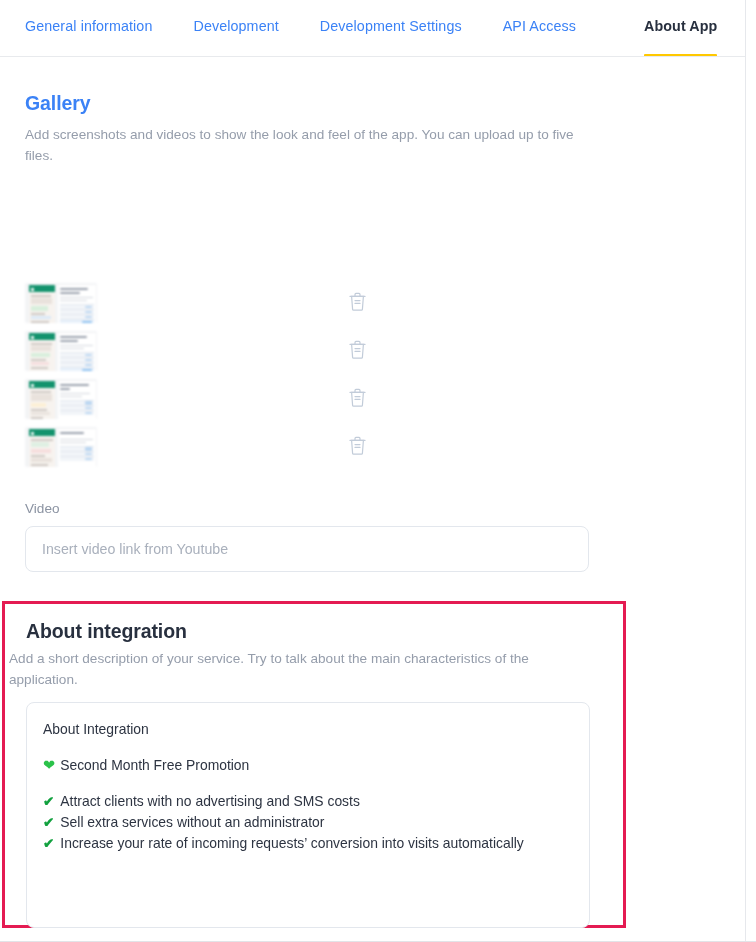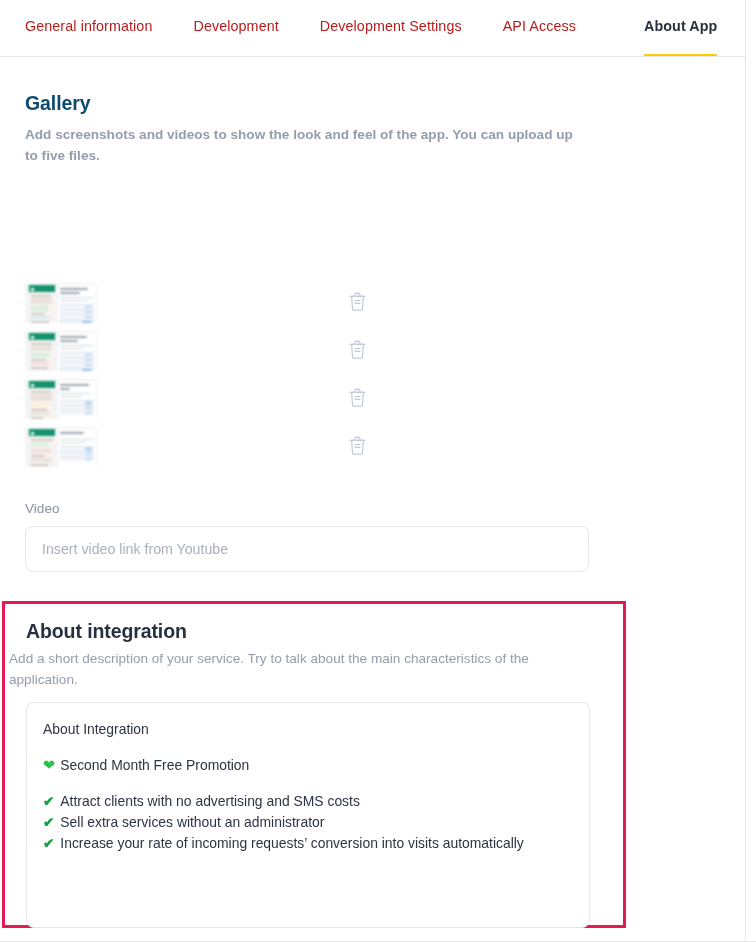--- a/index.html
+++ b/index.html
@@ -44,21 +44,21 @@
     align-items: flex-start;
   }
   .tab {
     position: relative;
     height: 57px;
     padding: 16px 0 0 0;
     margin-right: 41px;
     font-size: 14.3px;
     line-height: 20px;
     letter-spacing: 0.1px;
-    color: #b91c1c;
+    color: #3b82f6;
     white-space: nowrap;
     cursor: pointer;
   }
   .tab:last-child { margin-right: 0; margin-left: 27px; }
   .tab.active {
     color: #28303f;
     font-weight: 700;
   }
   .tab.active::after {
     content: "";
@@ -89,30 +89,29 @@
   .gallery {
     position: absolute;
     top: 57px; left: 0;
     width: 745px;
   }
   .section-title {
     margin: 33px 0 0 25px;
     font-size: 19.5px;
     line-height: 26px;
     font-weight: 700;
-    color: #0c4a6e;
+    color: #3b82f6;
     letter-spacing: -0.1px;
   }
   .section-desc {
     margin: 9px 0 0 25px;
     width: 555px;
     font-size: 13.6px;
     line-height: 20.5px;
     color: #959dab;
-    font-weight: bold;
   }
 
   .dropzone {
     position: absolute;
     top: 120px; left: 25px;
     width: 564px;
     height: 68px;
     border: 1.5px dashed #ccd6e6;
     border-radius: 8px;
     background: #fafbfd;

